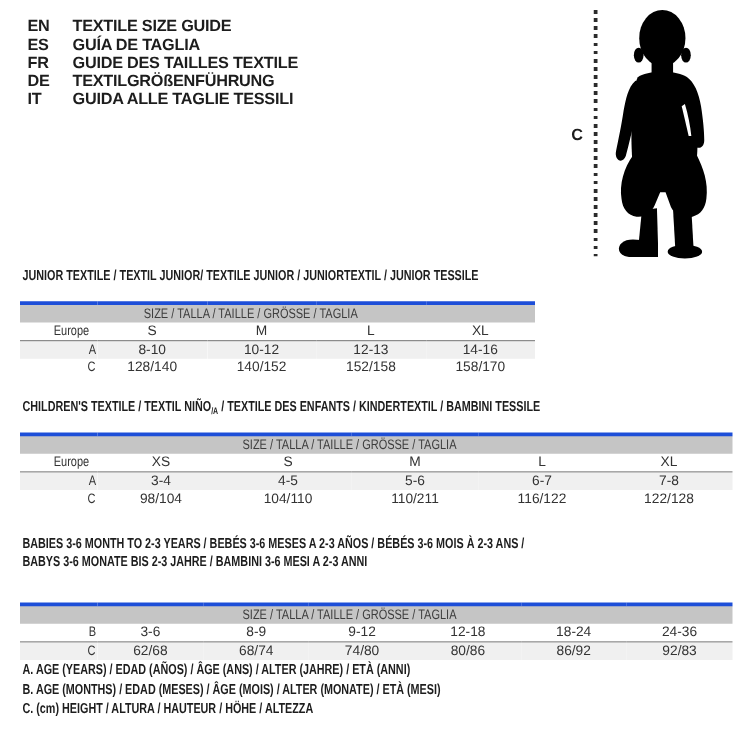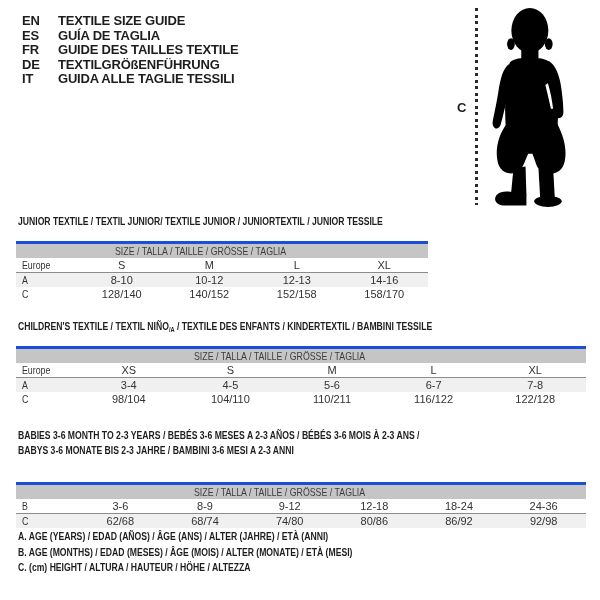--- a/index.html
+++ b/index.html
@@ -31,21 +31,21 @@
   .sec-title{font-weight:bold;font-size:11.5px;height:14px;line-height:14px;margin:0 0 13px 2px;white-space:nowrap;}
   #sec-babies .sec-title{height:15px;line-height:15px;margin-bottom:0;}
   #sec-babies .sec-title.last{margin-bottom:24px;}
   .subsz{font-size:7.5px;vertical-align:-2px;}
 
   table.size-table{width:100%;border-collapse:collapse;table-layout:fixed;font-size:11px;color:#333;}
   col.col-label{width:62px;}
   td.bar{background:#c5c5c5;border-top:3px solid #1d4ed8;text-align:left;color:#3d3d3d;
     padding:2px 0 2px 6px;height:11px;font-size:11px;}
   .size-table td{padding:1px 0;height:12px;text-align:center;overflow:hidden;}
-  .size-table td.lbl{text-align:left;padding-left:6px;}
+  .size-table td.lbl{text-align:right;padding-left:6px;}
   tr.first td{border-bottom:1px solid #8c8c8c;}
   tr.shade td{background:#f0f0f0;}
 
   
   .footnotes{position:absolute;left:18px;top:529px;}
   .footnote{font-weight:bold;font-size:11.5px;line-height:15.5px;height:15.5px;white-space:nowrap;}
 </style>
 </head>
 <body>
 
@@ -218,21 +218,21 @@
         <td>18-24</td>
         <td>24-36</td>
       </tr>
       <tr class="shade">
         <td class="lbl"><span class="cx80">C</span></td>
         <td>62/68</td>
         <td>68/74</td>
         <td>74/80</td>
         <td>80/86</td>
         <td>86/92</td>
-        <td>92/98</td>
+        <td>92/83</td>
       </tr>
       </tbody>
     </table>
   </div>
 
   <div class="footnotes">
     <div class="footnote">
       <span class="cx75">A. AGE (YEARS) / EDAD (AÑOS) / ÂGE (ANS) / ALTER (JAHRE) / ETÀ (ANNI)</span>
     </div>
     <div class="footnote">

